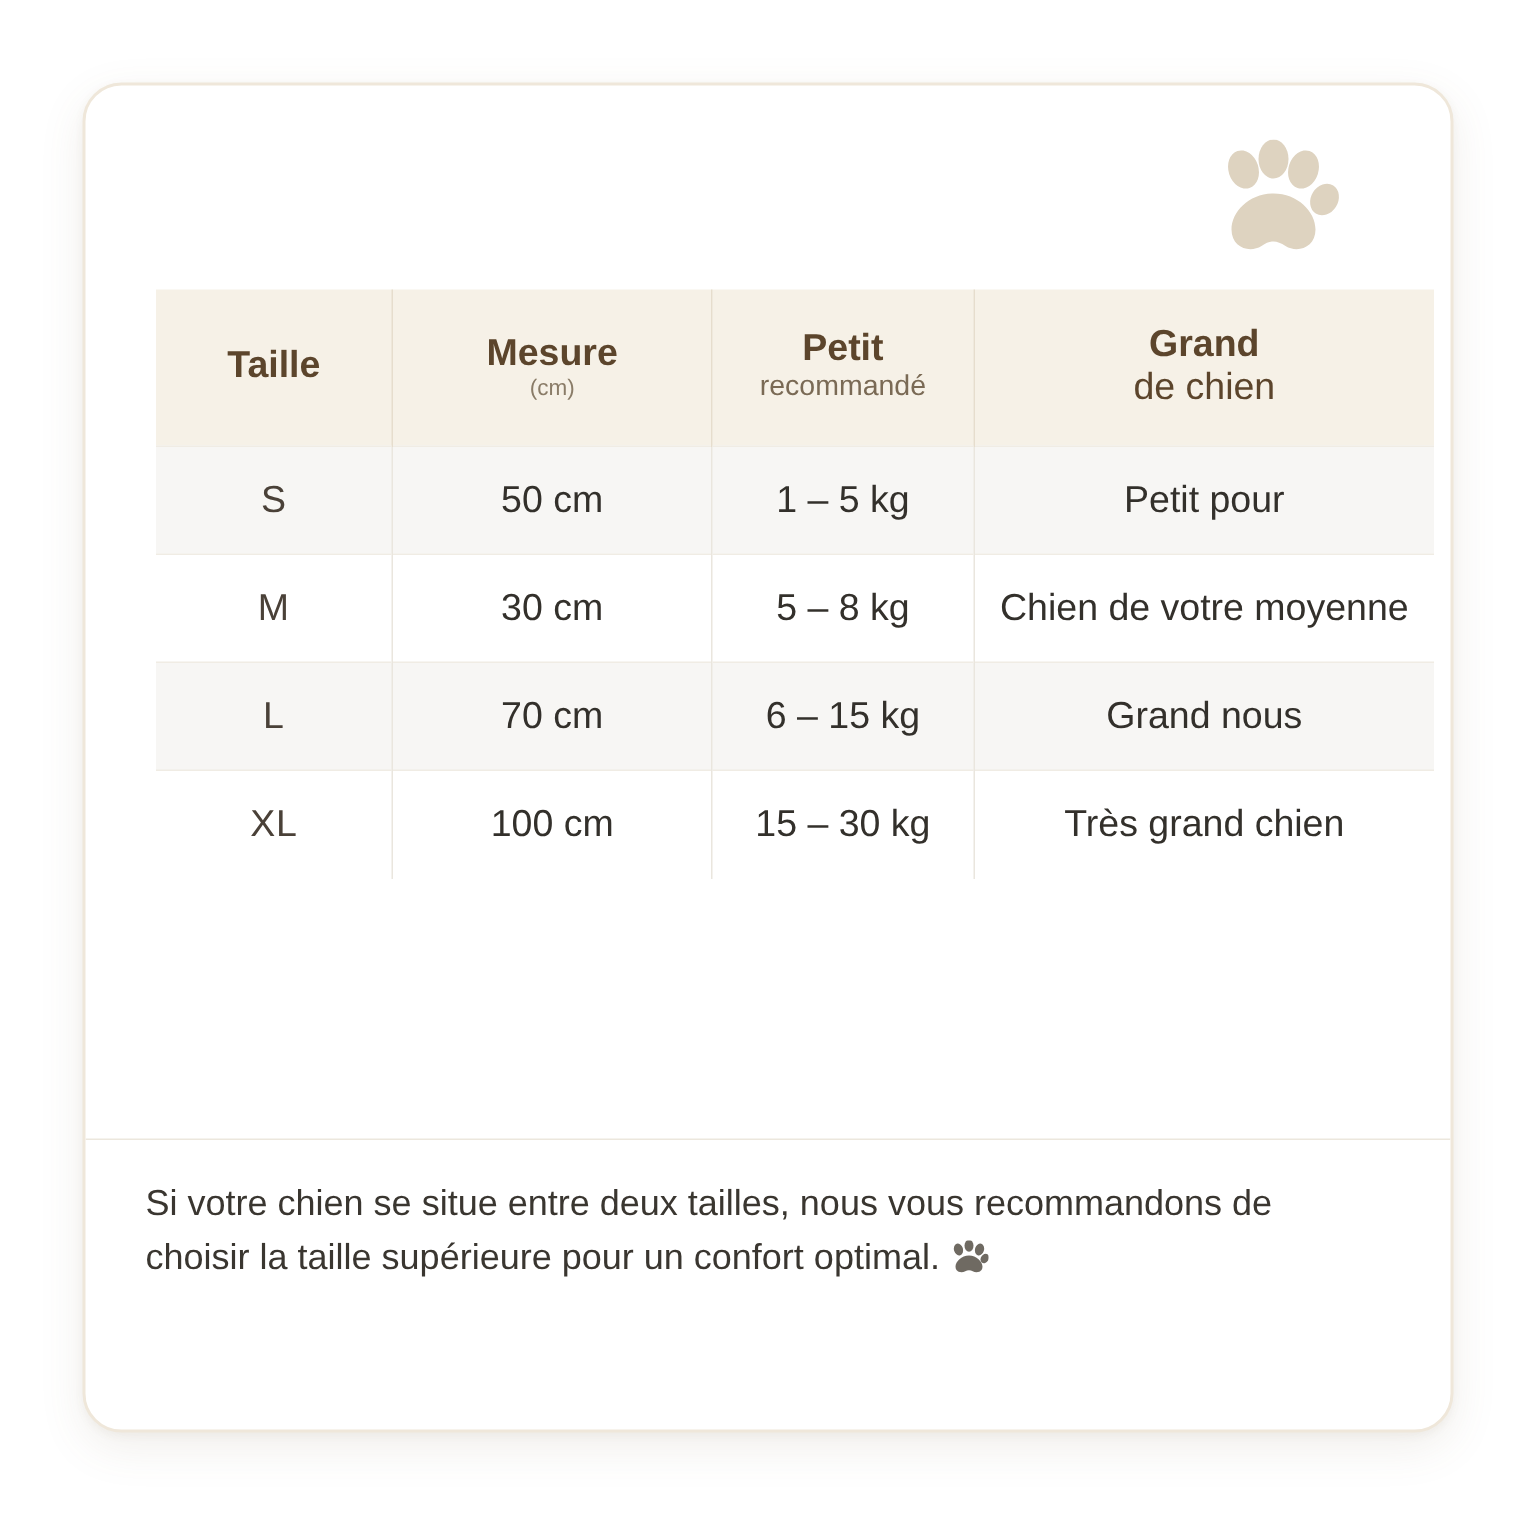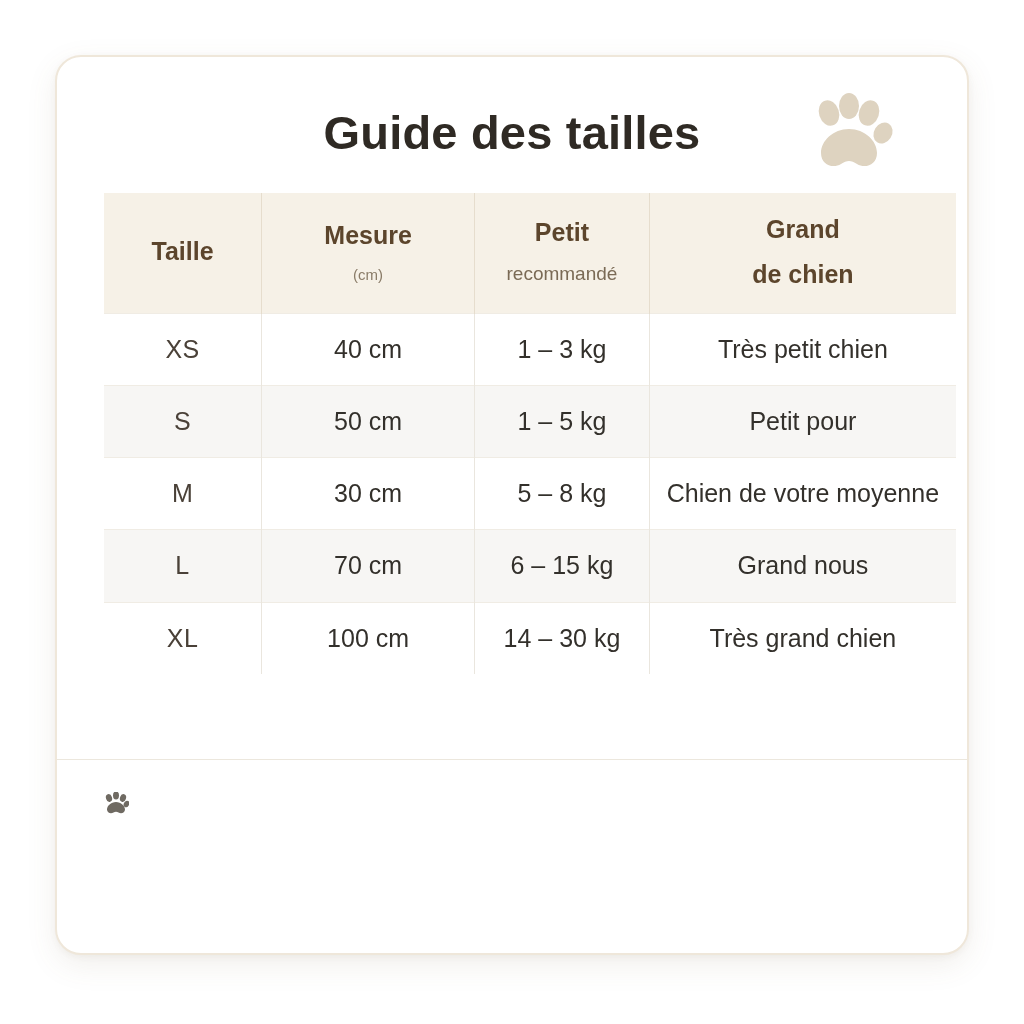--- a/index.html
+++ b/index.html
@@ -84,21 +84,21 @@
     border-right: 1px solid #e6ddcd;
     text-align: center;
   }
   thead th:last-child { border-right: none; }
 
   thead th .sub {
     display: block;
     font-weight: normal;
     font-size: 19px;
     color: #7a6a55;
-    margin-top: 16px;
+    margin-top: 0;
   }
   thead th .sub.tiny {
     font-size: 15px;
     color: #8a7c68;
   }
 
   tbody td {
     padding: 20px 8px;
     text-align: center;
     font-size: 25px;
@@ -147,21 +147,20 @@
     height: 22px;
   }
 </style>
 </head>
 <body>
 
 <div id="stage">
 
   <div class="card">
 
-    <div class="title">Guide des tailles</div>
 
     <span class="paw-top">
       <svg viewBox="0 0 96 84" width="96" height="84" aria-hidden="true">
         <ellipse cx="28" cy="20" rx="10" ry="13" fill="#ded3c0" transform="rotate(-18 28 20)"></ellipse>
         <ellipse cx="48" cy="13" rx="10" ry="13" fill="#ded3c0"></ellipse>
         <ellipse cx="68" cy="20" rx="10" ry="13" fill="#ded3c0" transform="rotate(18 68 20)"></ellipse>
         <ellipse cx="82" cy="40" rx="9" ry="11" fill="#ded3c0" transform="rotate(32 82 40)"></ellipse>
         <path d="M48 36 C64 36 76 48 76 60 C76 72 64 76 56 71 C50 67 46 67 40 71 C32 76 20 72 20 60 C20 48 32 36 48 36 Z" fill="#ded3c0"></path>
       </svg>
     </span>
@@ -182,31 +181,25 @@
             <th>
               <span>Mesure</span>
               <span class="sub tiny">(cm)</span>
             </th>
             <th>
               <span>Petit</span>
               <span class="sub">recommandé</span>
             </th>
             <th>
               <span>Grand</span>
-              <span class="sub" style="font-weight:bold;color:#5c452c;font-size:25px;">de chien</span>
+              <span class="sub" style="font-weight:normal;color:#5c452c;font-size:25px;">de chien</span>
             </th>
           </tr>
         </thead>
         <tbody>
-          <tr>
-            <td class="size-cell">XS</td>
-            <td>40 cm</td>
-            <td>1 – 3 kg</td>
-            <td>Très petit chien</td>
-          </tr>
           <tr class="alt">
             <td class="size-cell">S</td>
             <td>50 cm</td>
             <td>1 – 5 kg</td>
             <td>Petit pour</td>
           </tr>
           <tr>
             <td class="size-cell">M</td>
             <td>30 cm</td>
             <td>5 – 8 kg</td>
@@ -214,31 +207,31 @@
           </tr>
           <tr class="alt">
             <td class="size-cell">L</td>
             <td>70 cm</td>
             <td>6 – 15 kg</td>
             <td>Grand nous</td>
           </tr>
           <tr>
             <td class="size-cell">XL</td>
             <td>100 cm</td>
-            <td>14 – 30 kg</td>
+            <td>15 – 30 kg</td>
             <td>Très grand chien</td>
           </tr>
         </tbody>
       </table>
     </div>
 
     <div class="note-divider"></div>
 
     <div class="note">
-      <span class="paw-inline"><svg viewBox="0 0 26 22" width="26" height="22" aria-hidden="true">
+      <span>Si votre chien se situe entre deux tailles, nous vous recommandons de choisir la taille supérieure pour un confort optimal.</span><span class="paw-inline"><svg viewBox="0 0 26 22" width="26" height="22" aria-hidden="true">
         <ellipse cx="6" cy="6" rx="3" ry="4" fill="#6f6a62" transform="rotate(-18 6 6)"></ellipse>
         <ellipse cx="13" cy="3.5" rx="3" ry="4" fill="#6f6a62"></ellipse>
         <ellipse cx="20" cy="6" rx="3" ry="4" fill="#6f6a62" transform="rotate(18 20 6)"></ellipse>
         <ellipse cx="23.5" cy="12" rx="2.6" ry="3.4" fill="#6f6a62" transform="rotate(32 23.5 12)"></ellipse>
         <path d="M13 10 C18 10 22 14 22 17.5 C22 21 18 22 15.5 20.5 C14 19.6 12 19.6 10.5 20.5 C8 22 4 21 4 17.5 C4 14 8 10 13 10 Z" fill="#6f6a62"></path>
       </svg></span>
     </div>
 
   </div>
 </div>

